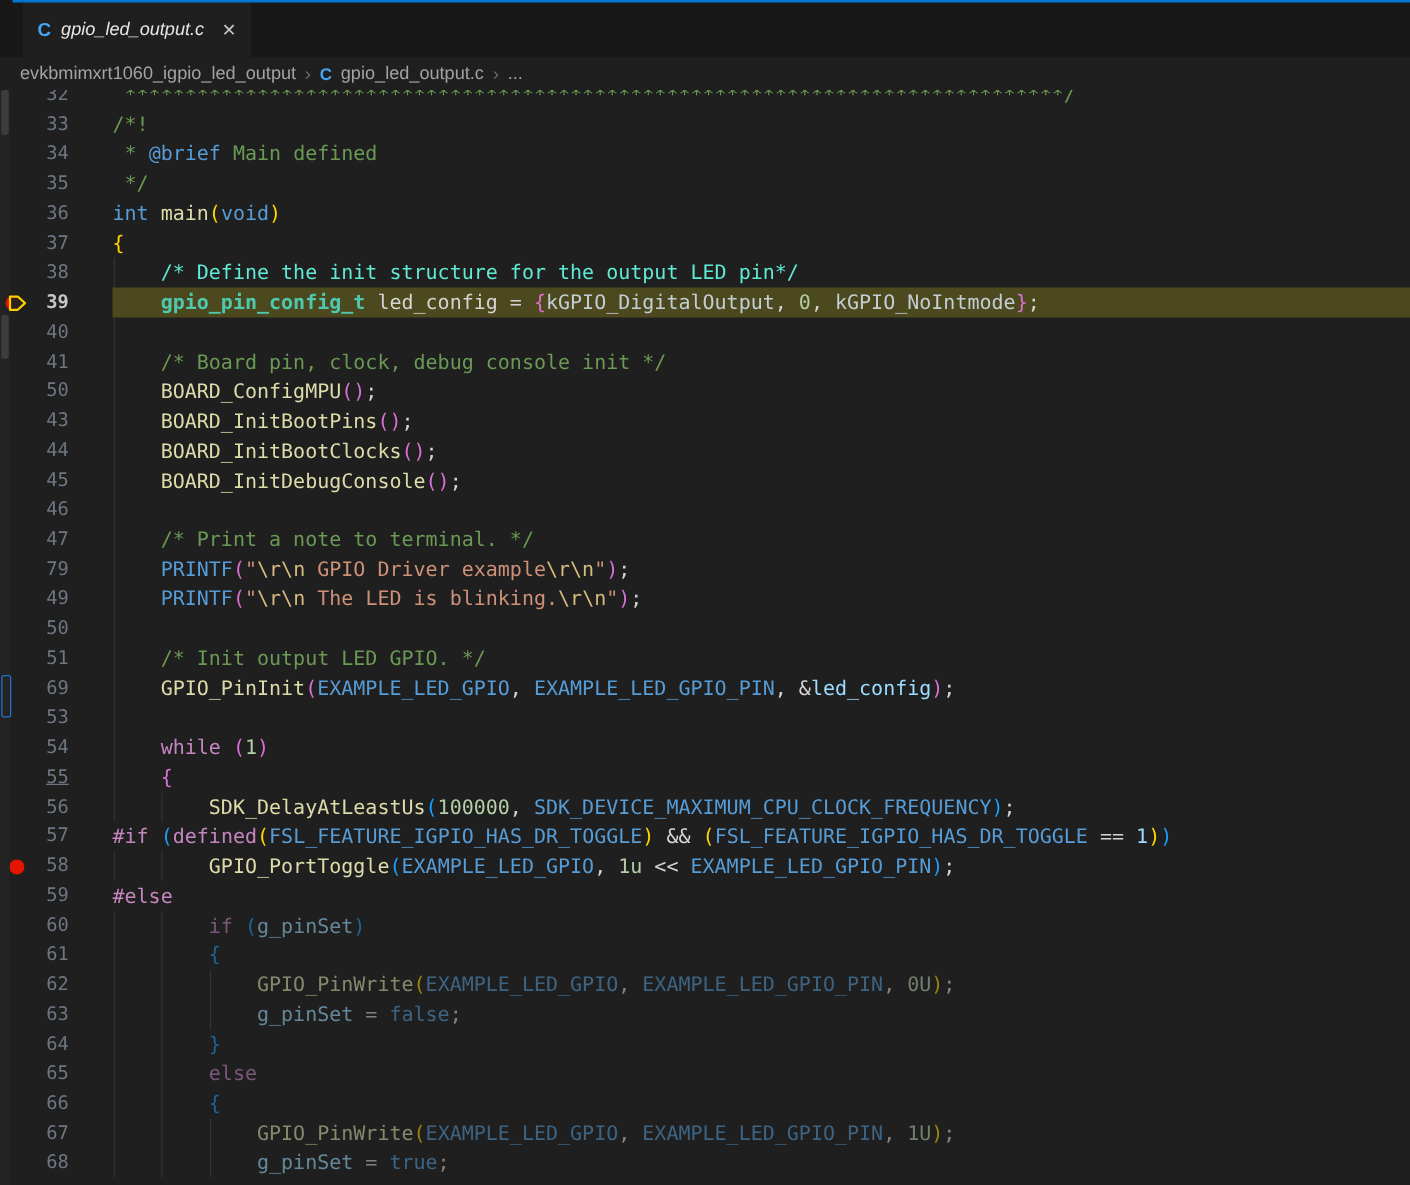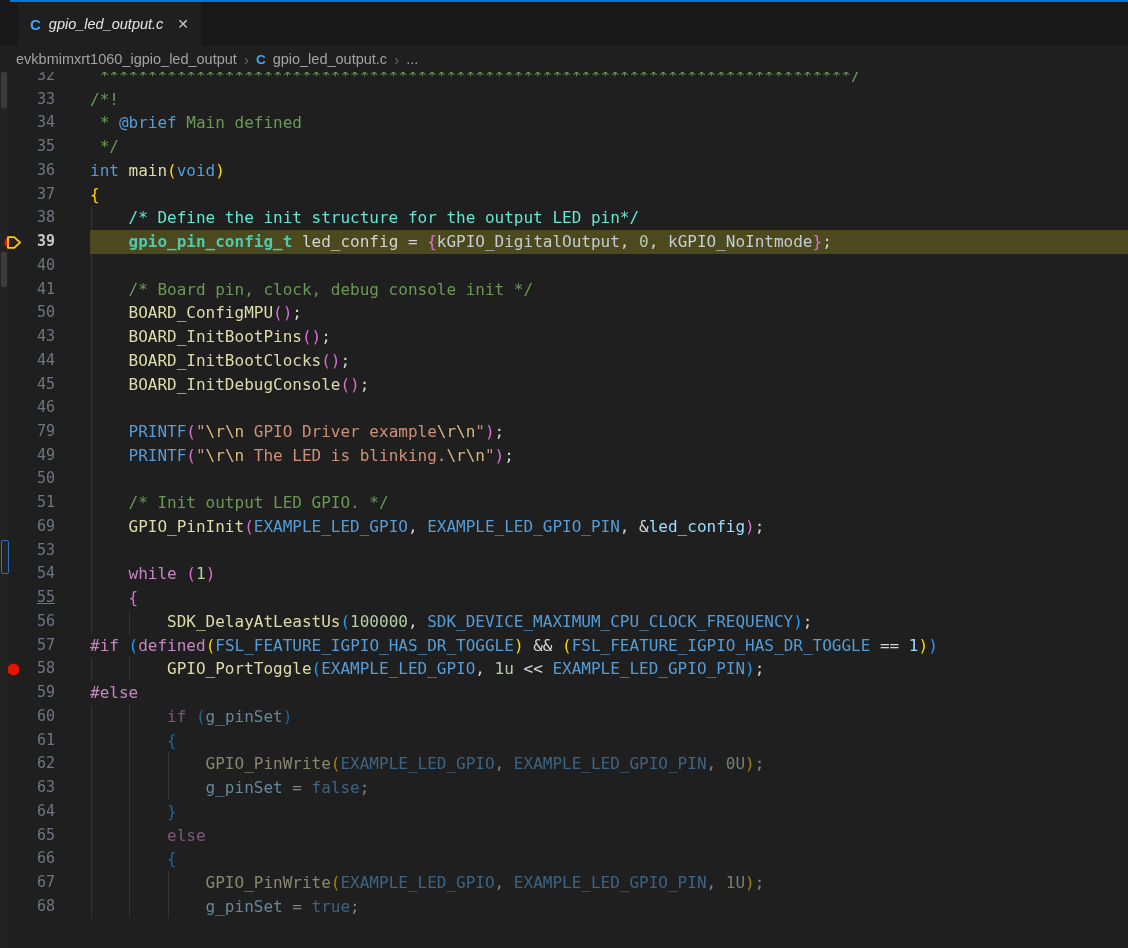--- a/index.html
+++ b/index.html
@@ -160,20 +160,26 @@
           <div class="content"><div class="guide" style="left: 0.5px; background: rgb(51, 51, 51);"></div><span class="linetext"><span>    </span><span class="seg-f" style="color: rgb(220, 220, 170);">BOARD_InitDebugConsole</span><span class="seg-g2" style="color: rgb(218, 112, 214);">()</span><span class="seg-w" style="color: rgb(212, 212, 212);">;</span></span></div>
         </div>
         <div class="row">
           <div class="glyphcol"></div>
           <div class="lnum" style="color: rgb(110, 118, 129);">46</div>
           <div class="gapcol"></div>
           <div class="content"><div class="guide" style="left: 0.5px; background: rgb(51, 51, 51);"></div><span class="linetext"></span></div>
         </div>
         <div class="row">
           <div class="glyphcol"></div>
+          <div class="lnum" style="color: rgb(110, 118, 129);">47</div>
+          <div class="gapcol"></div>
+          <div class="content"><div class="guide" style="left: 0.5px; background: rgb(51, 51, 51);"></div><span class="linetext"><span>    </span><span class="seg-c" style="color: rgb(106, 153, 85);">/* Print a note to terminal. */</span></span></div>
+        </div>
+        <div class="row">
+          <div class="glyphcol"></div>
           <div class="lnum" style="color: rgb(110, 118, 129);">79</div>
           <div class="gapcol"></div>
           <div class="content"><div class="guide" style="left: 0.5px; background: rgb(51, 51, 51);"></div><span class="linetext"><span>    </span><span class="seg-b" style="color: rgb(86, 156, 214);">PRINTF</span><span class="seg-g2" style="color: rgb(218, 112, 214);">(</span><span class="seg-s" style="color: rgb(206, 145, 120);">"</span><span class="seg-e" style="color: rgb(215, 186, 125);">\r\n</span><span class="seg-s" style="color: rgb(206, 145, 120);"> GPIO Driver example</span><span class="seg-e" style="color: rgb(215, 186, 125);">\r\n</span><span class="seg-s" style="color: rgb(206, 145, 120);">"</span><span class="seg-g2" style="color: rgb(218, 112, 214);">)</span><span class="seg-w" style="color: rgb(212, 212, 212);">;</span></span></div>
         </div>
         <div class="row">
           <div class="glyphcol"></div>
           <div class="lnum" style="color: rgb(110, 118, 129);">49</div>
           <div class="gapcol"></div>
           <div class="content"><div class="guide" style="left: 0.5px; background: rgb(51, 51, 51);"></div><span class="linetext"><span>    </span><span class="seg-b" style="color: rgb(86, 156, 214);">PRINTF</span><span class="seg-g2" style="color: rgb(218, 112, 214);">(</span><span class="seg-s" style="color: rgb(206, 145, 120);">"</span><span class="seg-e" style="color: rgb(215, 186, 125);">\r\n</span><span class="seg-s" style="color: rgb(206, 145, 120);"> The LED is blinking.</span><span class="seg-e" style="color: rgb(215, 186, 125);">\r\n</span><span class="seg-s" style="color: rgb(206, 145, 120);">"</span><span class="seg-g2" style="color: rgb(218, 112, 214);">)</span><span class="seg-w" style="color: rgb(212, 212, 212);">;</span></span></div>
         </div>

